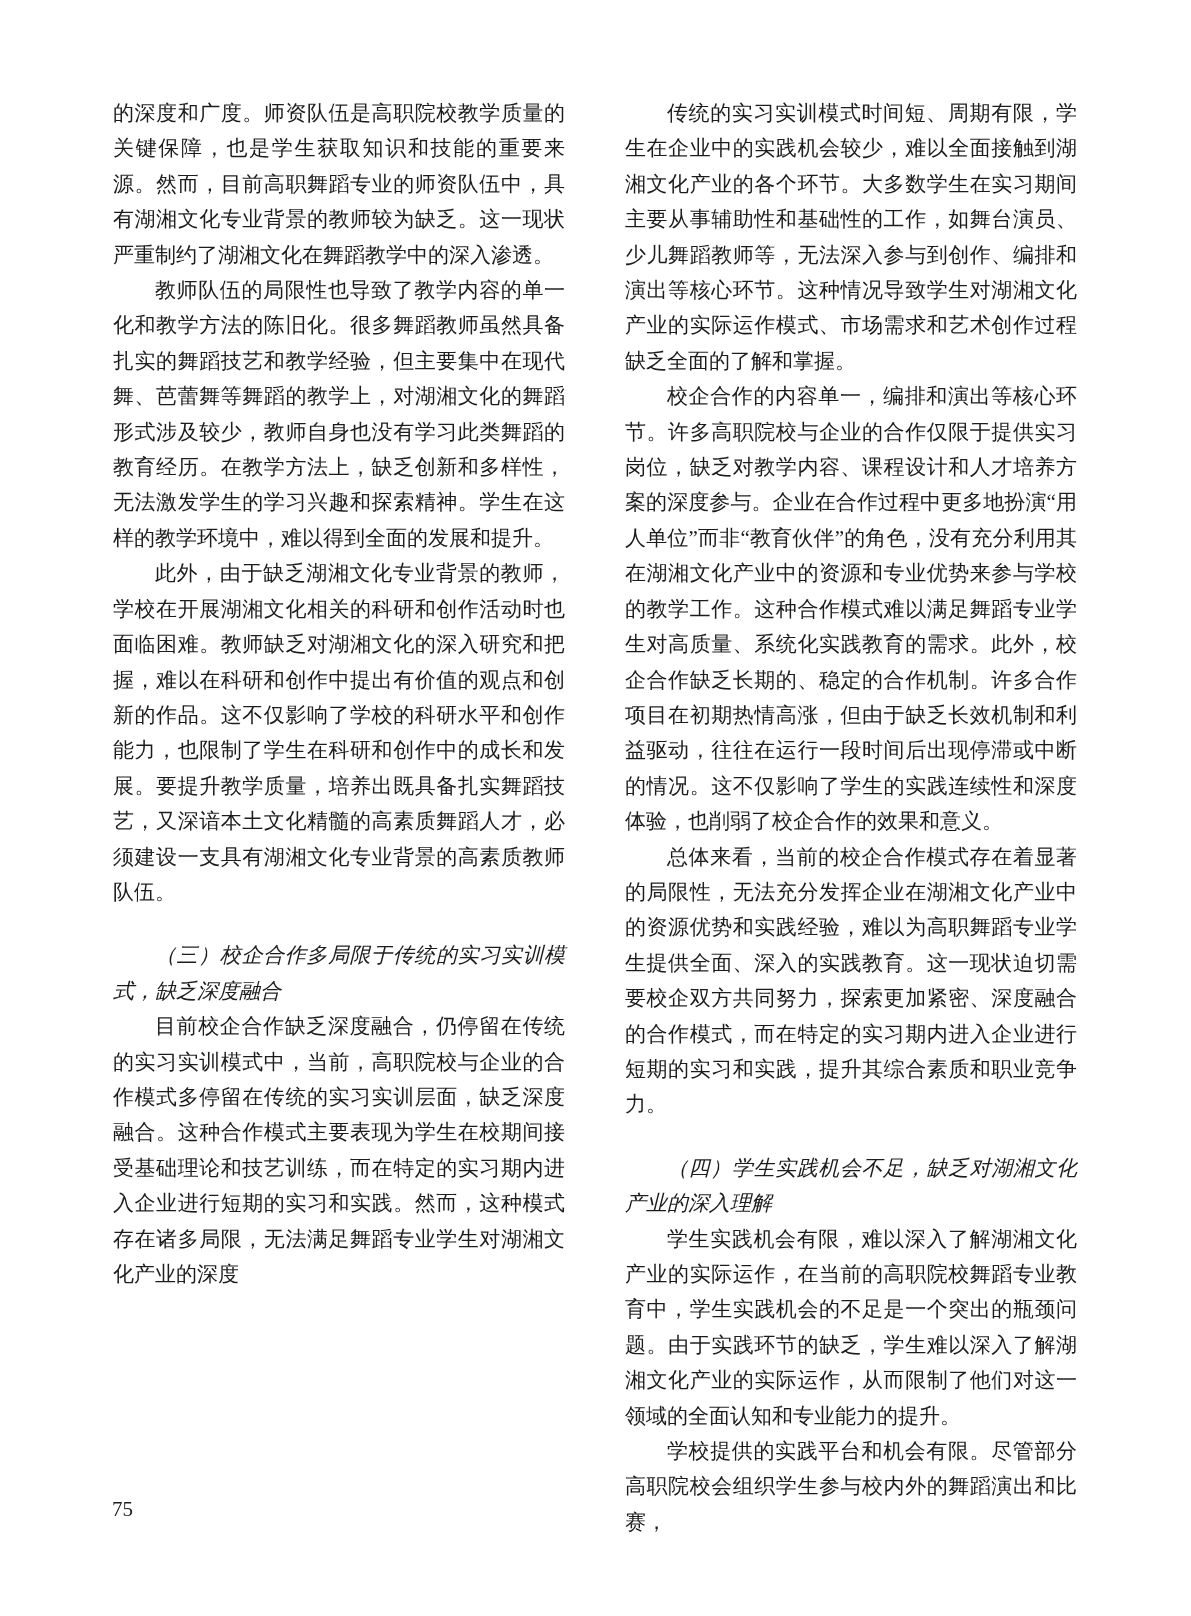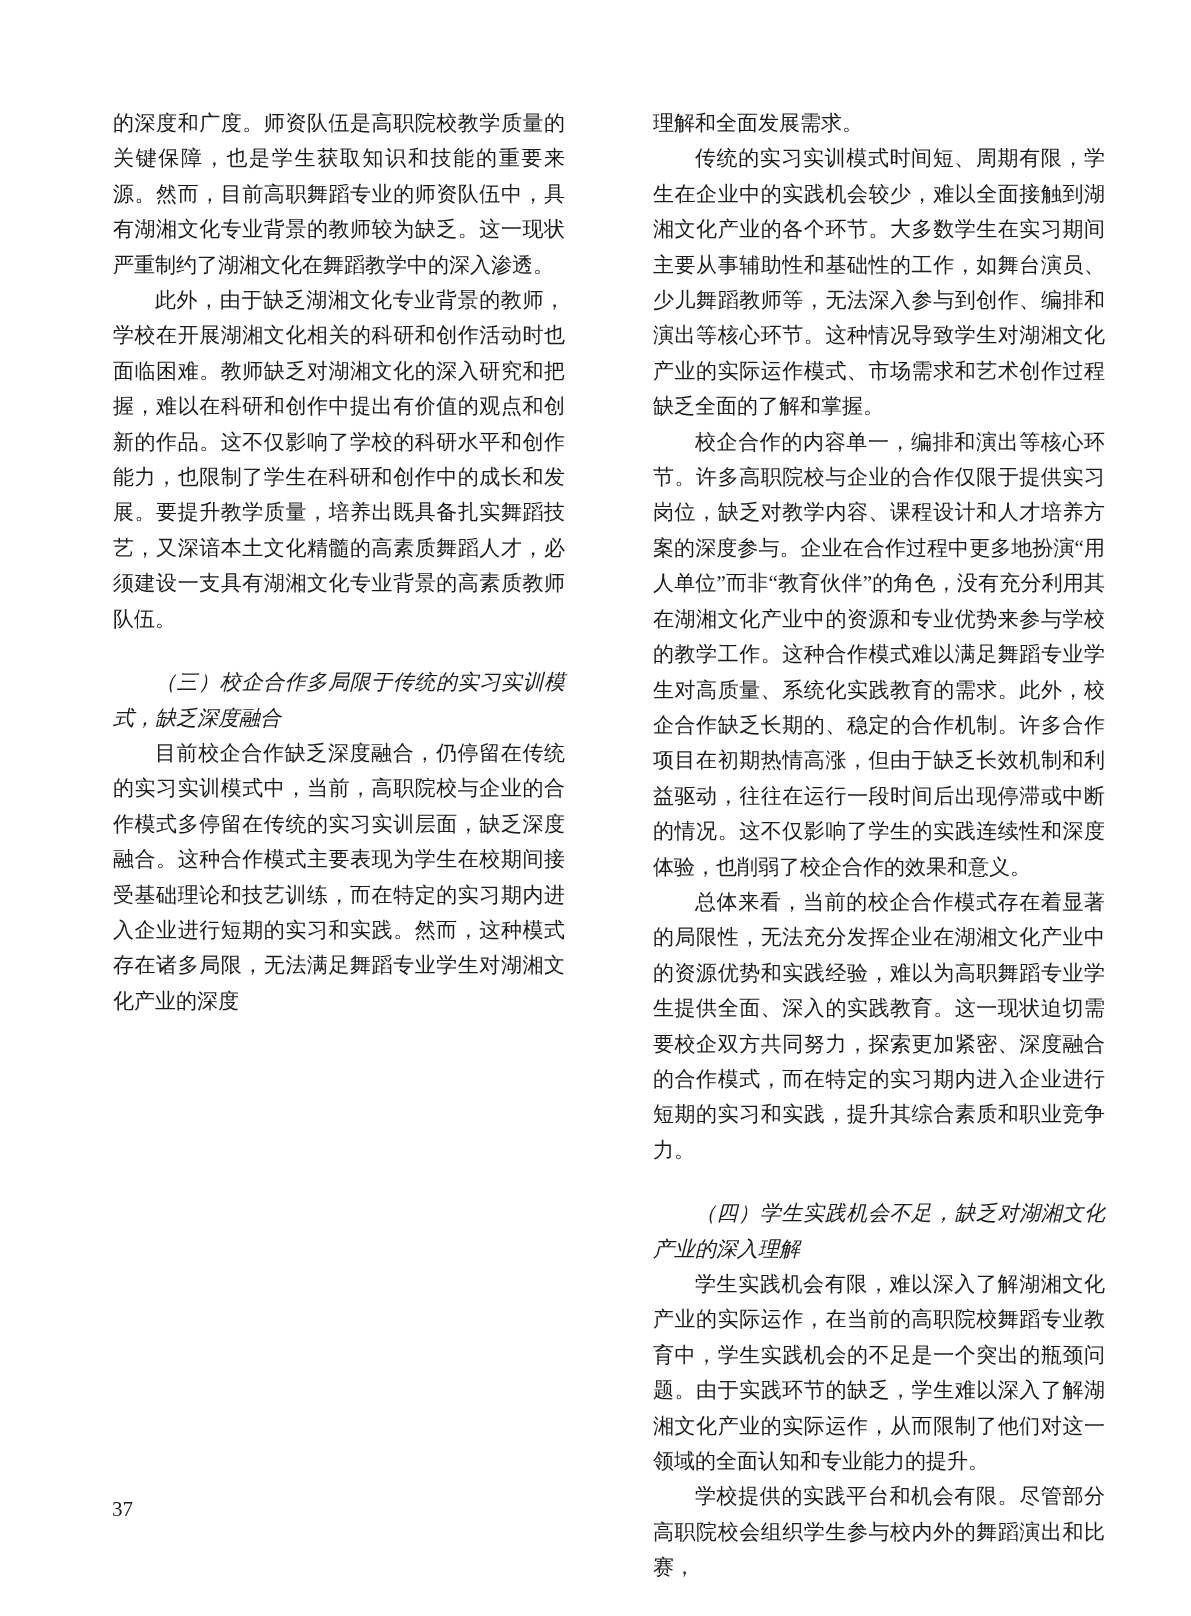--- a/index.html
+++ b/index.html
@@ -12,24 +12,24 @@
     width: 1191px;
     height: 1616px;
     background: #ffffff;
     margin: 0 auto;
     overflow: hidden;
     font-family: "Liberation Serif", "DejaVu Serif", serif;
   }
   .content {
     position: absolute;
     left: 113px;
-    top: 106px;
+    top: 96px;
     width: 964px;
     display: flex;
-    gap: 88px;
+    gap: 60px;
   }
   .column {
     width: 452px;
     flex: 0 0 452px;
   }
   .para {
     margin: 0;
     padding: 0;
     font-size: 21px;
     line-height: 35.4px;
@@ -55,28 +55,28 @@
     color: #1c1c1c;
   }
 </style>
 </head>
 <body>
 
 <div class="page">
   <div class="content">
     <div class="column">
         <p class="para">的深度和广度。师资队伍是高职院校教学质量的关键保障，也是学生获取知识和技能的重要来源。然而，目前高职舞蹈专业的师资队伍中，具有湖湘文化专业背景的教师较为缺乏。这一现状严重制约了湖湘文化在舞蹈教学中的深入渗透。</p>
+        <p class="para indent">教师队伍的局限性也导致了教学内容的单一化和教学方法的陈旧化。很多舞蹈教师虽然具备扎实的舞蹈技艺和教学经验，但主要集中在现代舞、芭蕾舞等舞蹈的教学上，对湖湘文化的舞蹈形式涉及较少，教师自身也没有学习此类舞蹈的教育经历。在教学方法上，缺乏创新和多样性，无法激发学生的学习兴趣和探索精神。学生在这样的教学环境中，难以得到全面的发展和提升。</p>
         <p class="para indent">此外，由于缺乏湖湘文化专业背景的教师，学校在开展湖湘文化相关的科研和创作活动时也面临困难。教师缺乏对湖湘文化的深入研究和把握，难以在科研和创作中提出有价值的观点和创新的作品。这不仅影响了学校的科研水平和创作能力，也限制了学生在科研和创作中的成长和发展。要提升教学质量，培养出既具备扎实舞蹈技艺，又深谙本土文化精髓的高素质舞蹈人才，必须建设一支具有湖湘文化专业背景的高素质教师队伍。</p>
         <p class="para indent subheading">（三）校企合作多局限于传统的实习实训模式，缺乏深度融合</p>
         <p class="para indent">目前校企合作缺乏深度融合，仍停留在传统的实习实训模式中，当前，高职院校与企业的合作模式多停留在传统的实习实训层面，缺乏深度融合。这种合作模式主要表现为学生在校期间接受基础理论和技艺训练，而在特定的实习期内进入企业进行短期的实习和实践。然而，这种模式存在诸多局限，无法满足舞蹈专业学生对湖湘文化产业的深度</p>
       </div>
     <div class="column">
-        <p class="para">理解和全面发展需求。</p>
         <p class="para indent">传统的实习实训模式时间短、周期有限，学生在企业中的实践机会较少，难以全面接触到湖湘文化产业的各个环节。大多数学生在实习期间主要从事辅助性和基础性的工作，如舞台演员、少儿舞蹈教师等，无法深入参与到创作、编排和演出等核心环节。这种情况导致学生对湖湘文化产业的实际运作模式、市场需求和艺术创作过程缺乏全面的了解和掌握。</p>
         <p class="para indent">校企合作的内容单一，编排和演出等核心环节。许多高职院校与企业的合作仅限于提供实习岗位，缺乏对教学内容、课程设计和人才培养方案的深度参与。企业在合作过程中更多地扮演“用人单位”而非“教育伙伴”的角色，没有充分利用其在湖湘文化产业中的资源和专业优势来参与学校的教学工作。这种合作模式难以满足舞蹈专业学生对高质量、系统化实践教育的需求。此外，校企合作缺乏长期的、稳定的合作机制。许多合作项目在初期热情高涨，但由于缺乏长效机制和利益驱动，往往在运行一段时间后出现停滞或中断的情况。这不仅影响了学生的实践连续性和深度体验，也削弱了校企合作的效果和意义。</p>
         <p class="para indent">总体来看，当前的校企合作模式存在着显著的局限性，无法充分发挥企业在湖湘文化产业中的资源优势和实践经验，难以为高职舞蹈专业学生提供全面、深入的实践教育。这一现状迫切需要校企双方共同努力，探索更加紧密、深度融合的合作模式，而在特定的实习期内进入企业进行短期的实习和实践，提升其综合素质和职业竞争力。</p>
         <p class="para indent subheading">（四）学生实践机会不足，缺乏对湖湘文化产业的深入理解</p>
         <p class="para indent">学生实践机会有限，难以深入了解湖湘文化产业的实际运作，在当前的高职院校舞蹈专业教育中，学生实践机会的不足是一个突出的瓶颈问题。由于实践环节的缺乏，学生难以深入了解湖湘文化产业的实际运作，从而限制了他们对这一领域的全面认知和专业能力的提升。</p>
         <p class="para indent">学校提供的实践平台和机会有限。尽管部分高职院校会组织学生参与校内外的舞蹈演出和比赛，</p>
       </div>
   </div>
-  <div class="page-number">37</div>
+  <div class="page-number">75</div>
 </div>
 
 </body></html>

